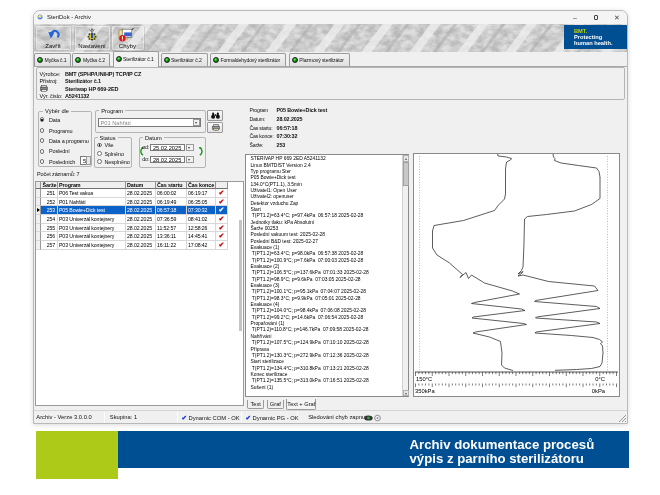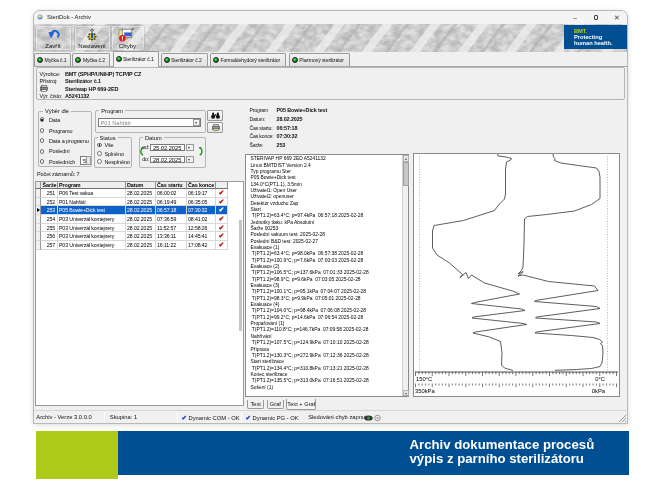--- a/index.html
+++ b/index.html
@@ -34,21 +34,21 @@
 .table{position:absolute;left:0.5px;top:169.9px;width:209.5px;height:225.4px;background:#fff;border:1px solid #9a9a9a}
 .th{position:absolute;top:0;height:7.2px;background:#efefef;border-right:1px solid #909090;border-bottom:1px solid #707070;font-size:5.4px;letter-spacing:-0.1px;font-weight:bold;color:#000;line-height:7.2px;padding-left:1.5px;white-space:nowrap;overflow:hidden}
 .td{position:absolute;font-size:5.2px;letter-spacing:-0.1px;color:#000;line-height:8.65px;white-space:nowrap;overflow:hidden;padding-left:1.5px;border-right:1px solid #d8d8d8;border-bottom:1px solid #d8d8d8}
 .rowsel{position:absolute;background:#0d62c9}
 .chk{color:#cc0000;font-weight:bold;font-size:7px;text-align:center;padding:0}
 .statusbar{position:absolute;left:0;top:398.5px;width:593px;height:13.5px;background:#f0f0f0;border-top:1px solid #d5d5d5;font-size:5.8px;color:#111}
 .sdiv{position:absolute;top:1.5px;height:10.5px;width:1px;background:#c6c6c6;border-right:1px solid #fff}
 .stx{position:absolute;top:3.5px;white-space:nowrap}
 .bluechk{color:#1133cc;font-weight:bold;font-size:6.5px}
 .banner-g{position:absolute;left:36px;top:431px;width:81.5px;height:47.5px;background:#aeca18}
-.banner-b{position:absolute;left:117.5px;top:431px;width:511.5px;height:44px;background:#014f93}
+.banner-b{position:absolute;left:117.5px;top:431px;width:511.5px;height:37px;background:#014f93}
 .banner-t{position:absolute;left:292px;top:7.4px;width:215px;color:#fff;font-weight:bold;font-size:13.2px;line-height:14px}
 .txtbox{position:absolute;left:210.5px;top:143px;width:164.5px;height:243px;background:#fff;border:1px solid #8a8a8a}
 .txtcontent{position:absolute;left:5px;top:1.2px;font-size:4.9px;line-height:6.35px;color:#000;white-space:pre}
 .vsb{position:absolute;right:0;top:0;width:6.5px;height:100%;background:#f0f0f0;border-left:1px solid #d0d0d0}
 .vsb .up,.vsb .dn{position:absolute;left:0;width:6.5px;height:6.5px;background:#e8e8e8;border:1px solid #b0b0b0}
 .vsb .thumb{position:absolute;left:0.5px;width:5.5px;background:#c8c8c8;border:1px solid #a0a0a0}
 .graph{position:absolute;left:378.5px;top:142px;width:207px;height:243.5px;background:#fff;border:1px solid #8a8a8a}
 .btab{position:absolute;font-size:5.7px;color:#111;background:#f0f0f0;border:1px solid #9a9a9a;border-top:none;border-radius:0 0 2px 2px;text-align:center}
 </style>
 </head>

